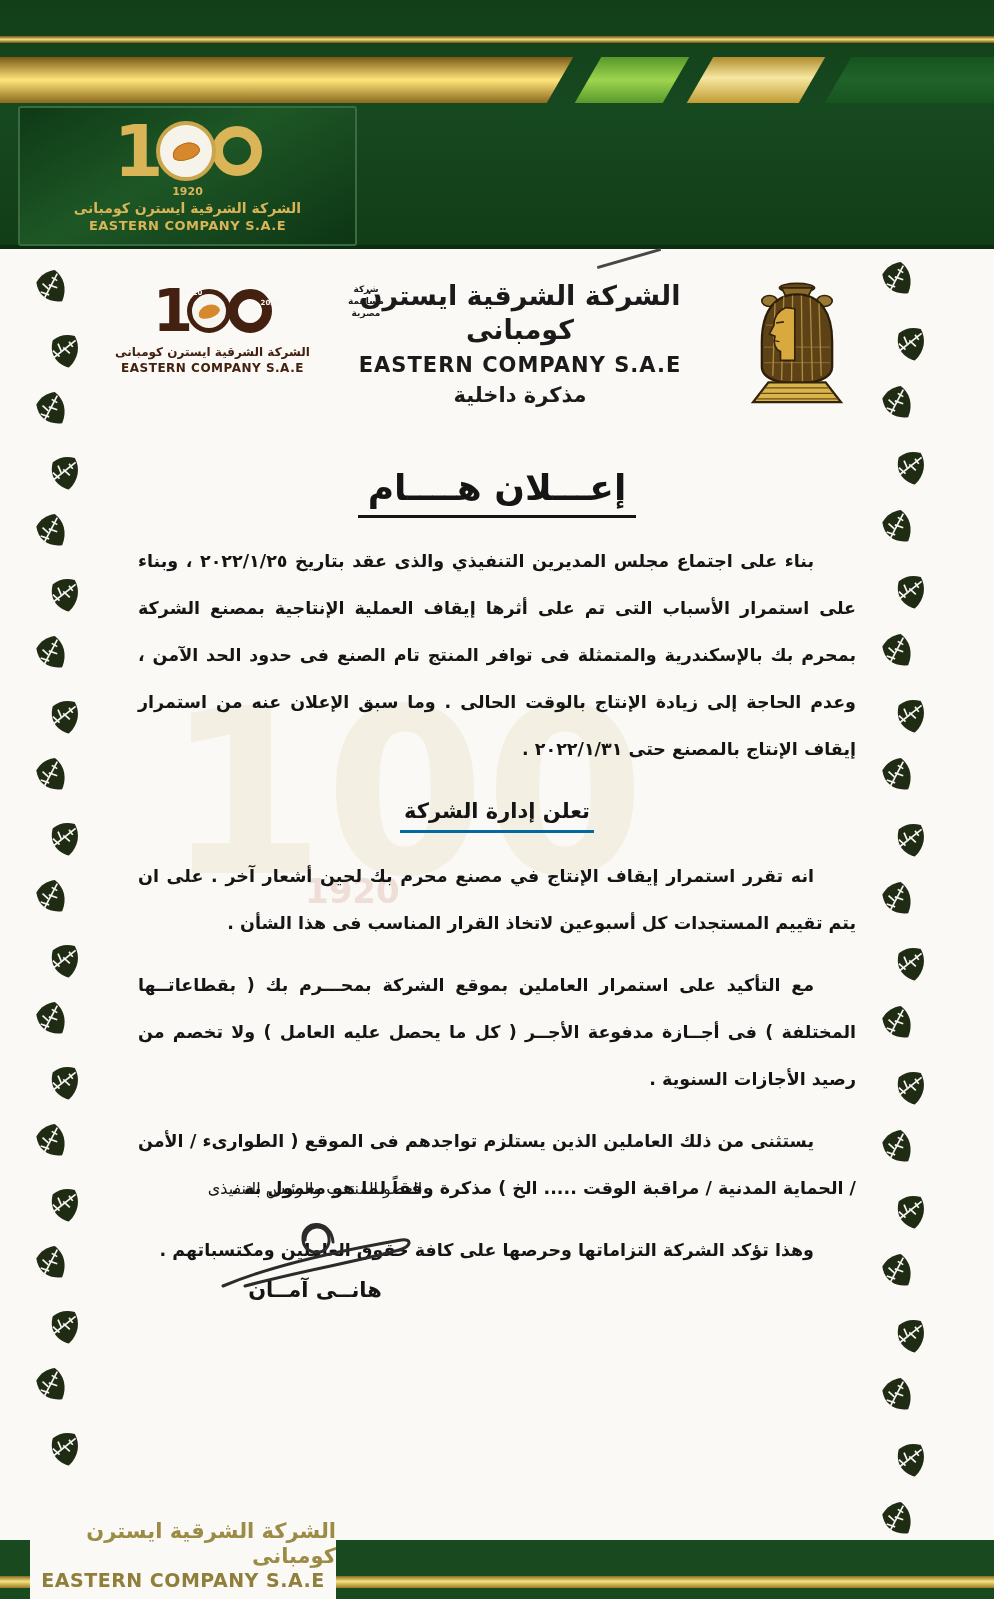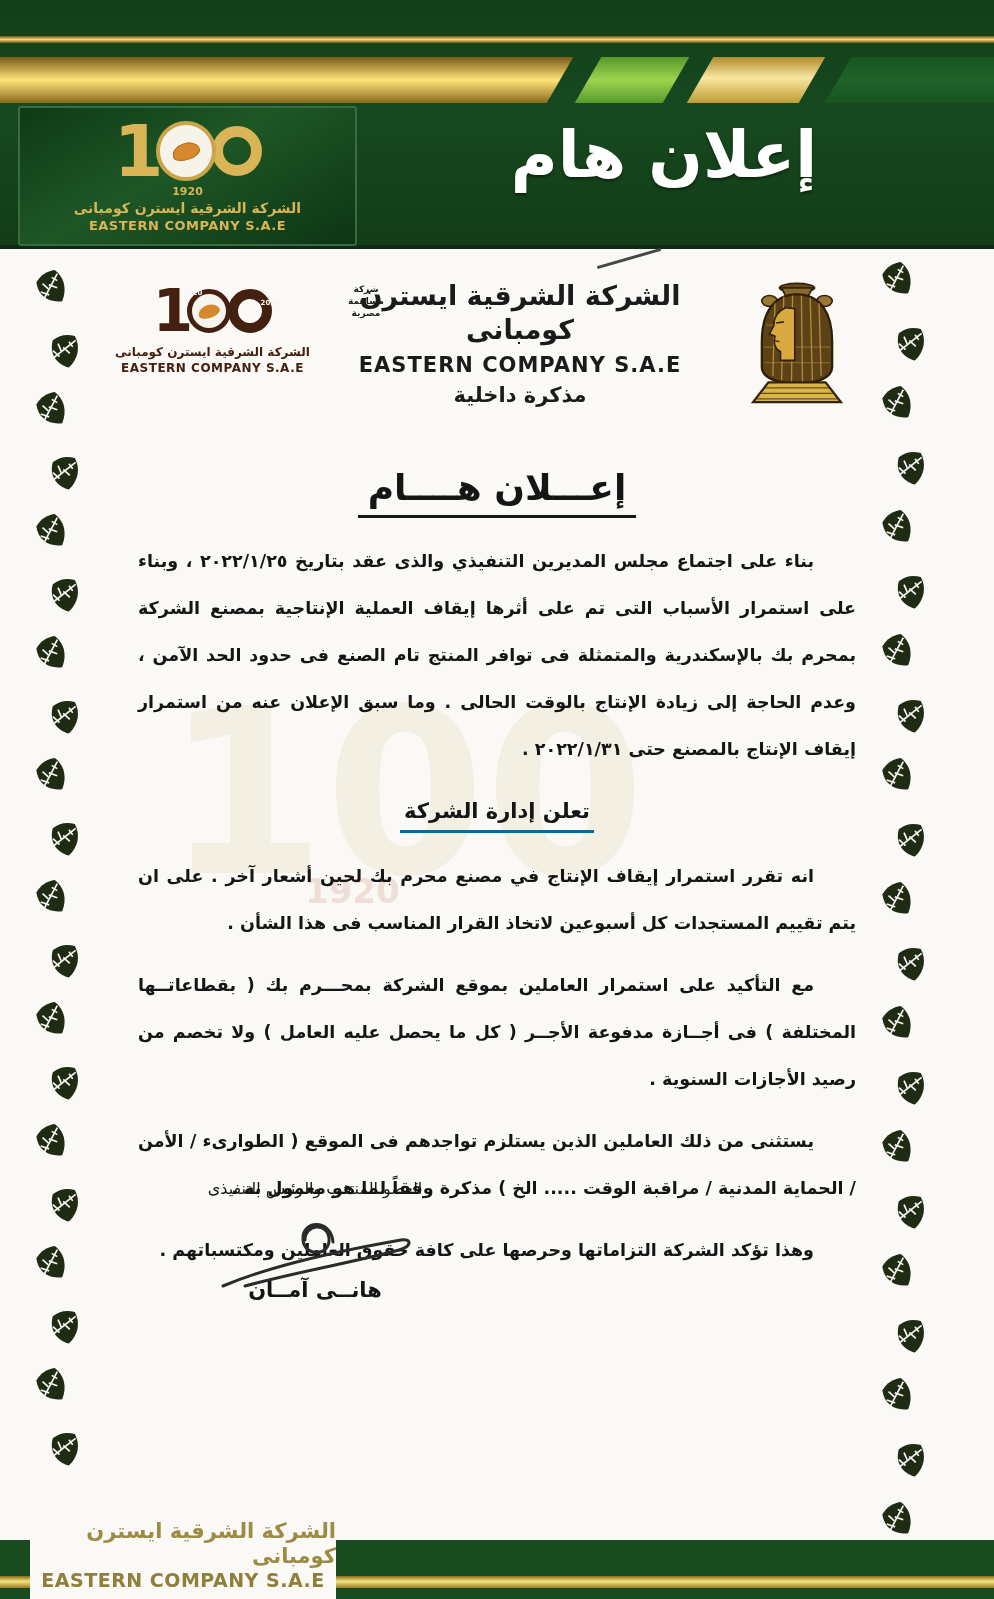--- a/index.html
+++ b/index.html
@@ -131,21 +131,20 @@
         <span class="seal">
           <span class="tleaf"></span>
         </span>
         <span class="ring"></span>
       </div>
       <div class="blogo-year">1920</div>
       <div class="blogo-ar">الشركة الشرقية ايسترن كومبانى</div>
       <div class="blogo-en">EASTERN COMPANY S.A.E</div>
     </div>
 
-    <div class="banner-title">إعلان هام</div>
   </div>
 
   <div class="page">
     <div class="penmark"></div>
 
     <div class="leaf-col left">
         <div class="leaf">
           <svg width="34" height="34" viewBox="0 0 34 34">
             <path d="M23,1 C31,9 33,21 26,33 C13,33 3,25 3,11 C8,4 15,1 23,1 Z" fill="#202b14"></path>
             <g stroke="#f5f4f0" stroke-width="1.7" fill="none">

